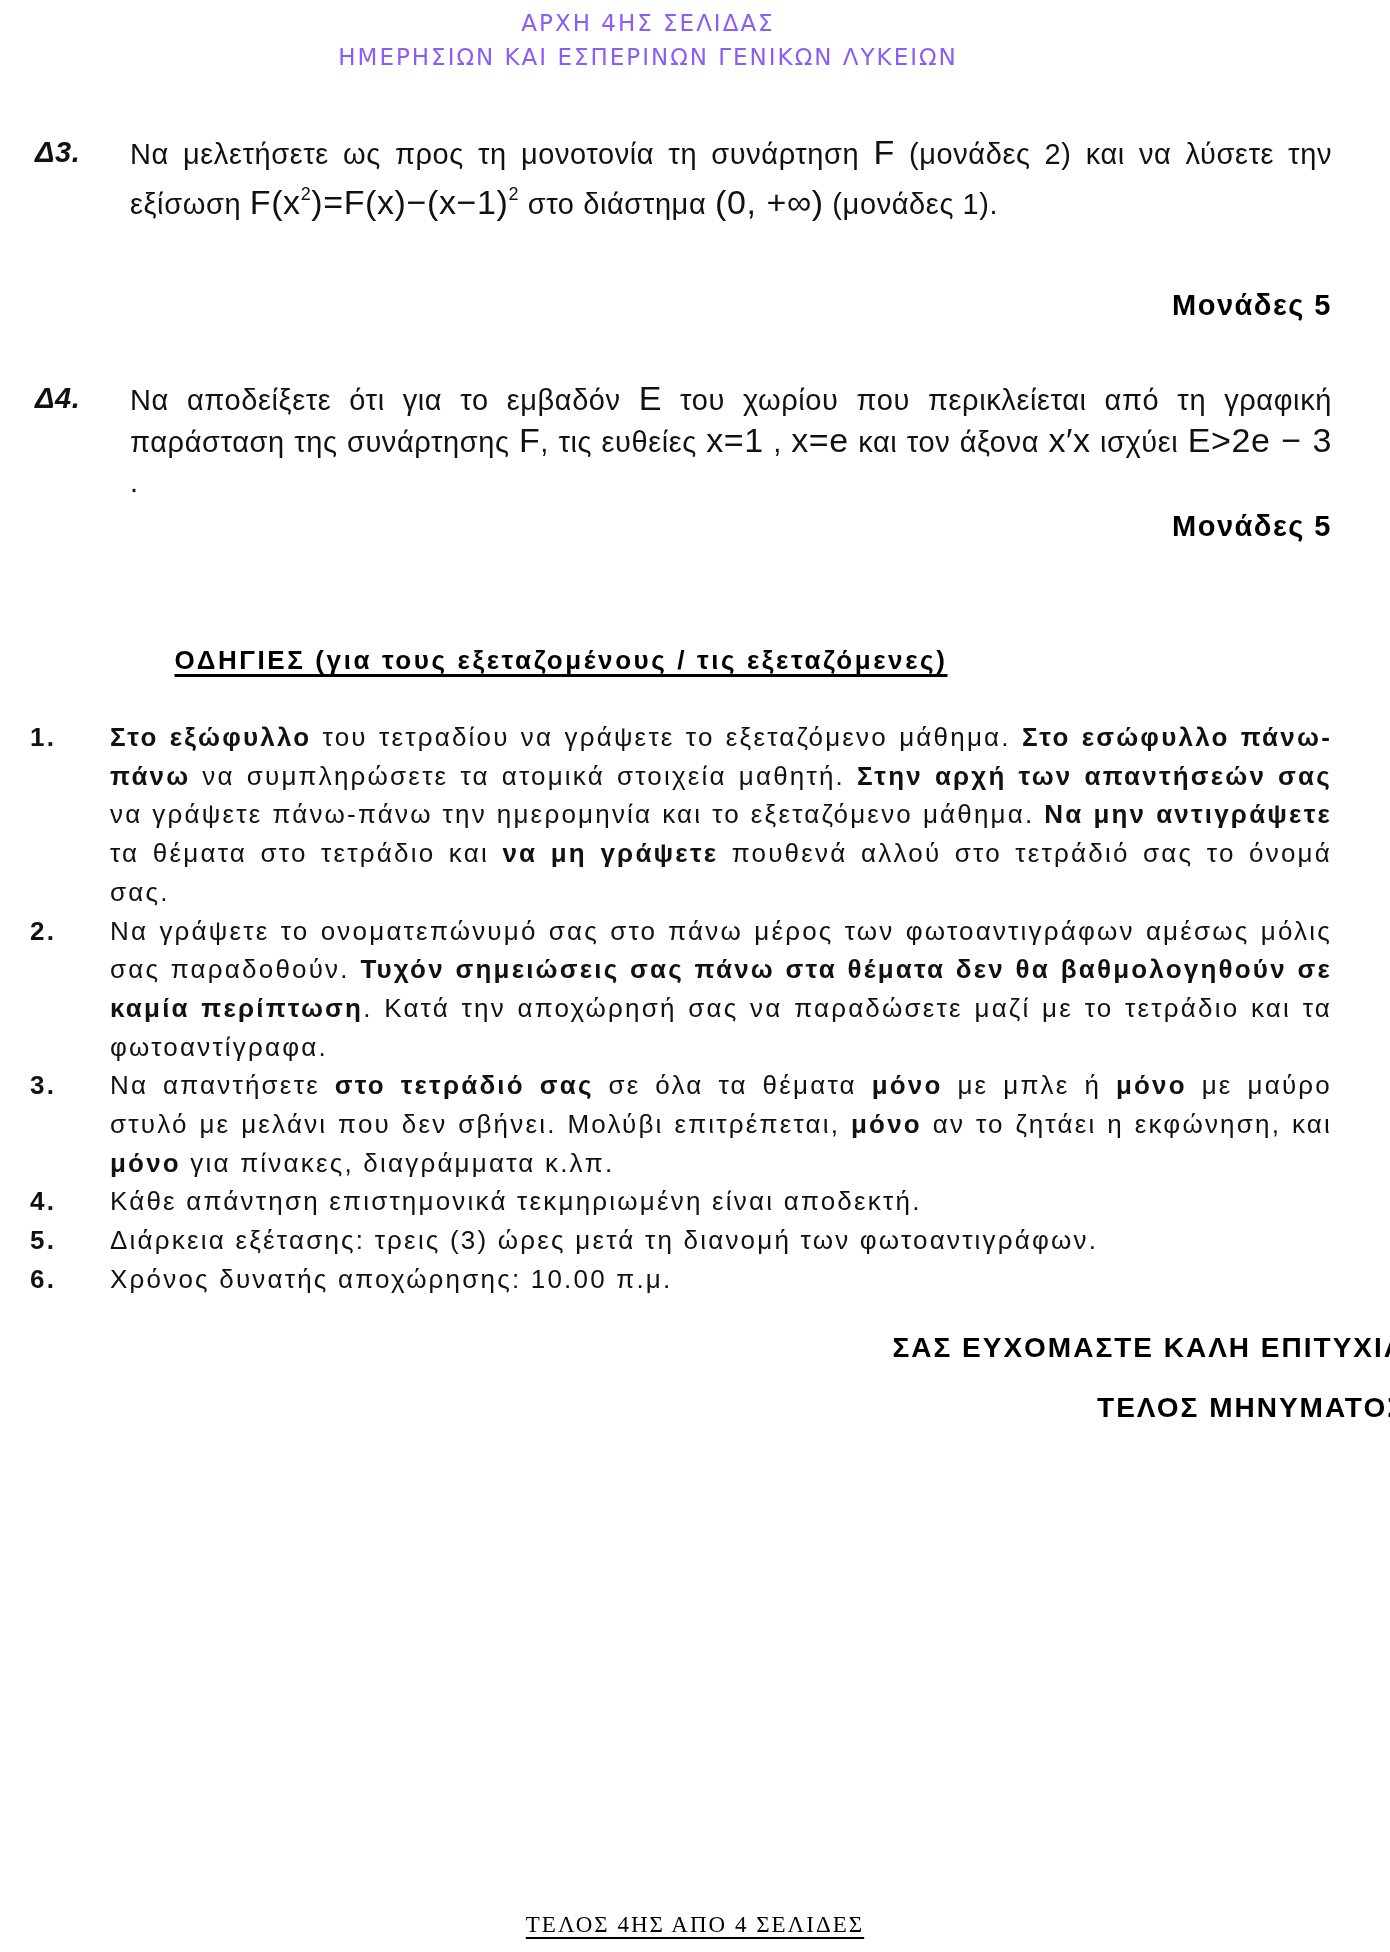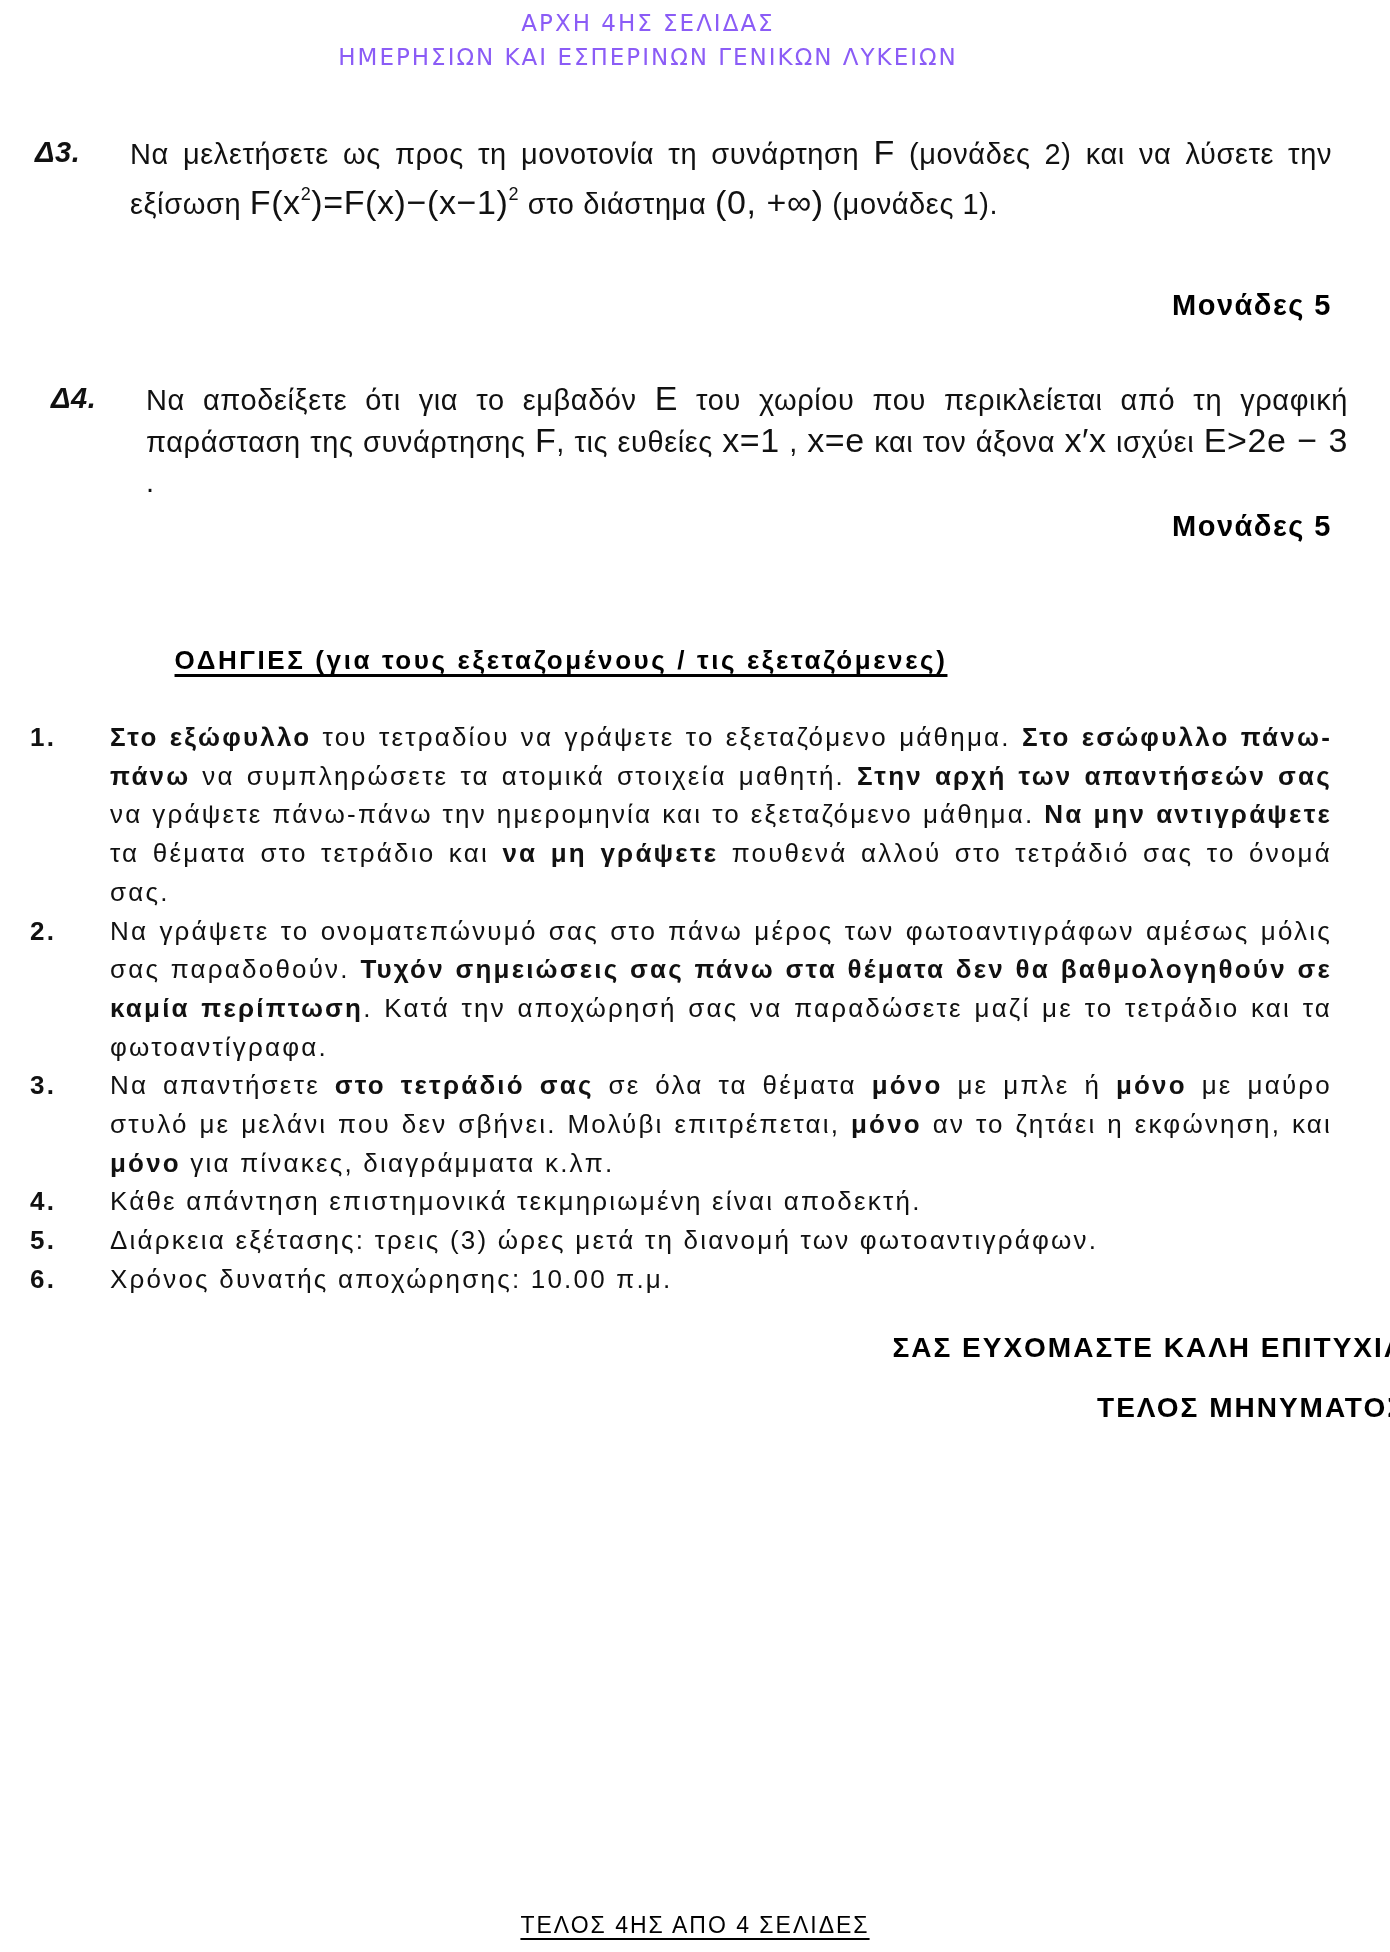--- a/index.html
+++ b/index.html
@@ -9,21 +9,21 @@
   .hdr { position: absolute; left: 0; width: 1224px; text-align: center;
          font-family: "DejaVu Sans", sans-serif; font-size: 23px; letter-spacing: 2px; color: #8b5cf6; margin-left: 36px; }
   .hdr1 { top: 10px; }
   .hdr2 { top: 44px; }
 
   .q { position: absolute; left: 35px; width: 1300px;
        font-family: "Liberation Sans", sans-serif; font-size: 29px; line-height: 40px; color: #111; letter-spacing: 0.6px; }
   .q .lbl { position: absolute; left: 0; top: 0; font-weight: bold; width: 80px; font-style: italic; }
   .q .body { margin-left: 95px; width: 1202px; text-align: justify; text-align-last: left; }
   .q3 { top: 132px; }
-  .q4 { top: 378px; margin-left: 16px; }
+  .q4 { top: 378px; }
   .m { font-size: 34px; font-family: "Liberation Sans", sans-serif; }
   .sup { font-size: 18px; vertical-align: 14px; }
   .units { position: absolute; right: 58px; font-family: "Liberation Sans", sans-serif;
            font-weight: bold; font-size: 29px; letter-spacing: 1.5px; }
   .u3 { top: 289px; }
   .u4 { top: 510px; }
 
   .instr-title { position: absolute; top: 645px; left: 0; width: 1122px; text-align: center;
                  font-family: "Liberation Sans", sans-serif; font-weight: bold; font-size: 26px;
                  letter-spacing: 2.6px; }
@@ -35,21 +35,21 @@
   .item { position: relative; padding-left: 80px; text-align: justify; text-align-last: left; }
   .item .num { position: absolute; left: 0; top: 0; font-weight: bold; }
   .item b { font-weight: bold; }
 
   .closing { position: absolute; left: 16px; width: 1390px; text-align: right;
              font-family: "Liberation Sans", sans-serif; font-weight: bold; font-size: 28px; letter-spacing: 2px; }
   .c1 { top: 1332px; }
   .c2 { top: 1392px; }
 
   .footer { position: absolute; top: 1912px; left: 0; width: 1390px; text-align: center;
-            font-family: Liberation Sans, sans-serif; font-size: 23px; letter-spacing: 2px; }
+            font-family: Liberation Serif, serif; font-size: 23px; letter-spacing: 2px; }
   .footer span { text-decoration: underline; text-underline-offset: 5px; }
 </style>
 </head>
 <body>
 
 <div class="page">
 
   <div class="hdr hdr1">ΑΡΧΗ 4ΗΣ ΣΕΛΙΔΑΣ</div>
   <div class="hdr hdr2">ΗΜΕΡΗΣΙΩΝ ΚΑΙ ΕΣΠΕΡΙΝΩΝ ΓΕΝΙΚΩΝ ΛΥΚΕΙΩΝ</div>
 

